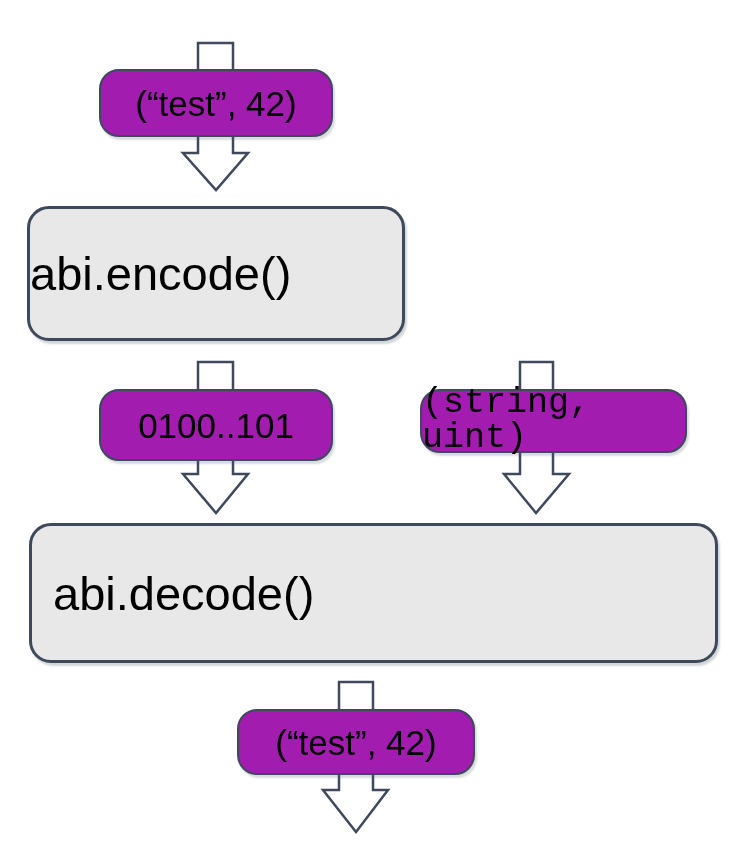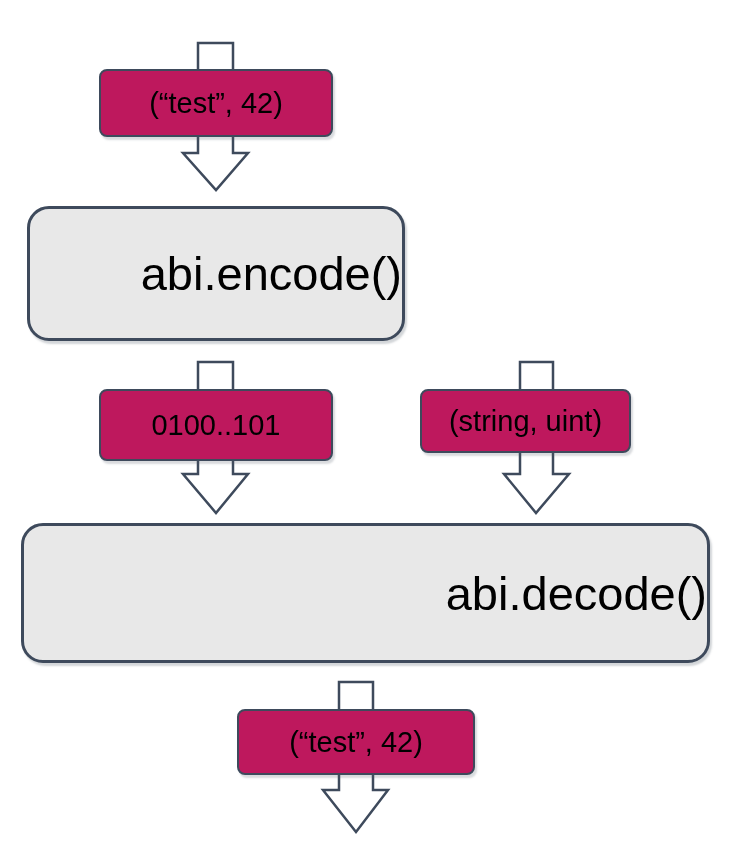--- a/index.html
+++ b/index.html
@@ -34,45 +34,45 @@
     stroke-linejoin: miter;
   }
   .process-box {
     position: absolute;
     box-sizing: border-box;
     background: #e8e8e8;
     border: 3px solid #3e4a5c;
     border-radius: 22px;
     display: flex;
     align-items: center;
-    justify-content: flex-end;
+    justify-content: flex-start;
     font-size: 47px;
     line-height: 1;
     z-index: 1;
     box-shadow: 2px 3px 2px rgba(80, 90, 105, 0.25);
   }
   .process-box.encode { left: 27px; top: 206px; width: 378px; height: 135px; }
-  .process-box.decode { left: 21px; top: 523px; width: 689px; height: 140px; }
+  .process-box.decode { left: 29px; top: 523px; width: 689px; height: 140px; padding-left: 21px; }
   .value-label {
     position: absolute;
     box-sizing: border-box;
-    background: #be185d;
+    background: #a21caf;
     border: 2.5px solid #3e4a5c;
-    border-radius: 8px;
+    border-radius: 20px;
     display: flex;
     align-items: center;
     justify-content: center;
-    font-size: 29px;
+    font-size: 35px;
     line-height: 1;
     z-index: 2;
     box-shadow: 2px 3px 2px rgba(80, 90, 105, 0.22);
   }
   .label-input   { left: 99px;  top: 69px;  width: 234px; height: 68px; }
   .label-encoded { left: 99px;  top: 389px; width: 234px; height: 72px; }
-  .label-types   { left: 420px; top: 389px; width: 211px; height: 64px; }
+  .label-types   { left: 420px; top: 389px; width: 267px; height: 64px; font-family: Liberation Mono, monospace; }
   .label-output  { left: 237px; top: 709px; width: 238px; height: 66px; }
 </style>
 </head>
 <body>
 
 <div class="canvas">
 
   <svg class="arrow-layer" width="748" height="860" viewBox="0 0 748 860">
 
     <path d="M198,43 H233 V153 H248 L216,190 L183,153 H198 Z"></path>

